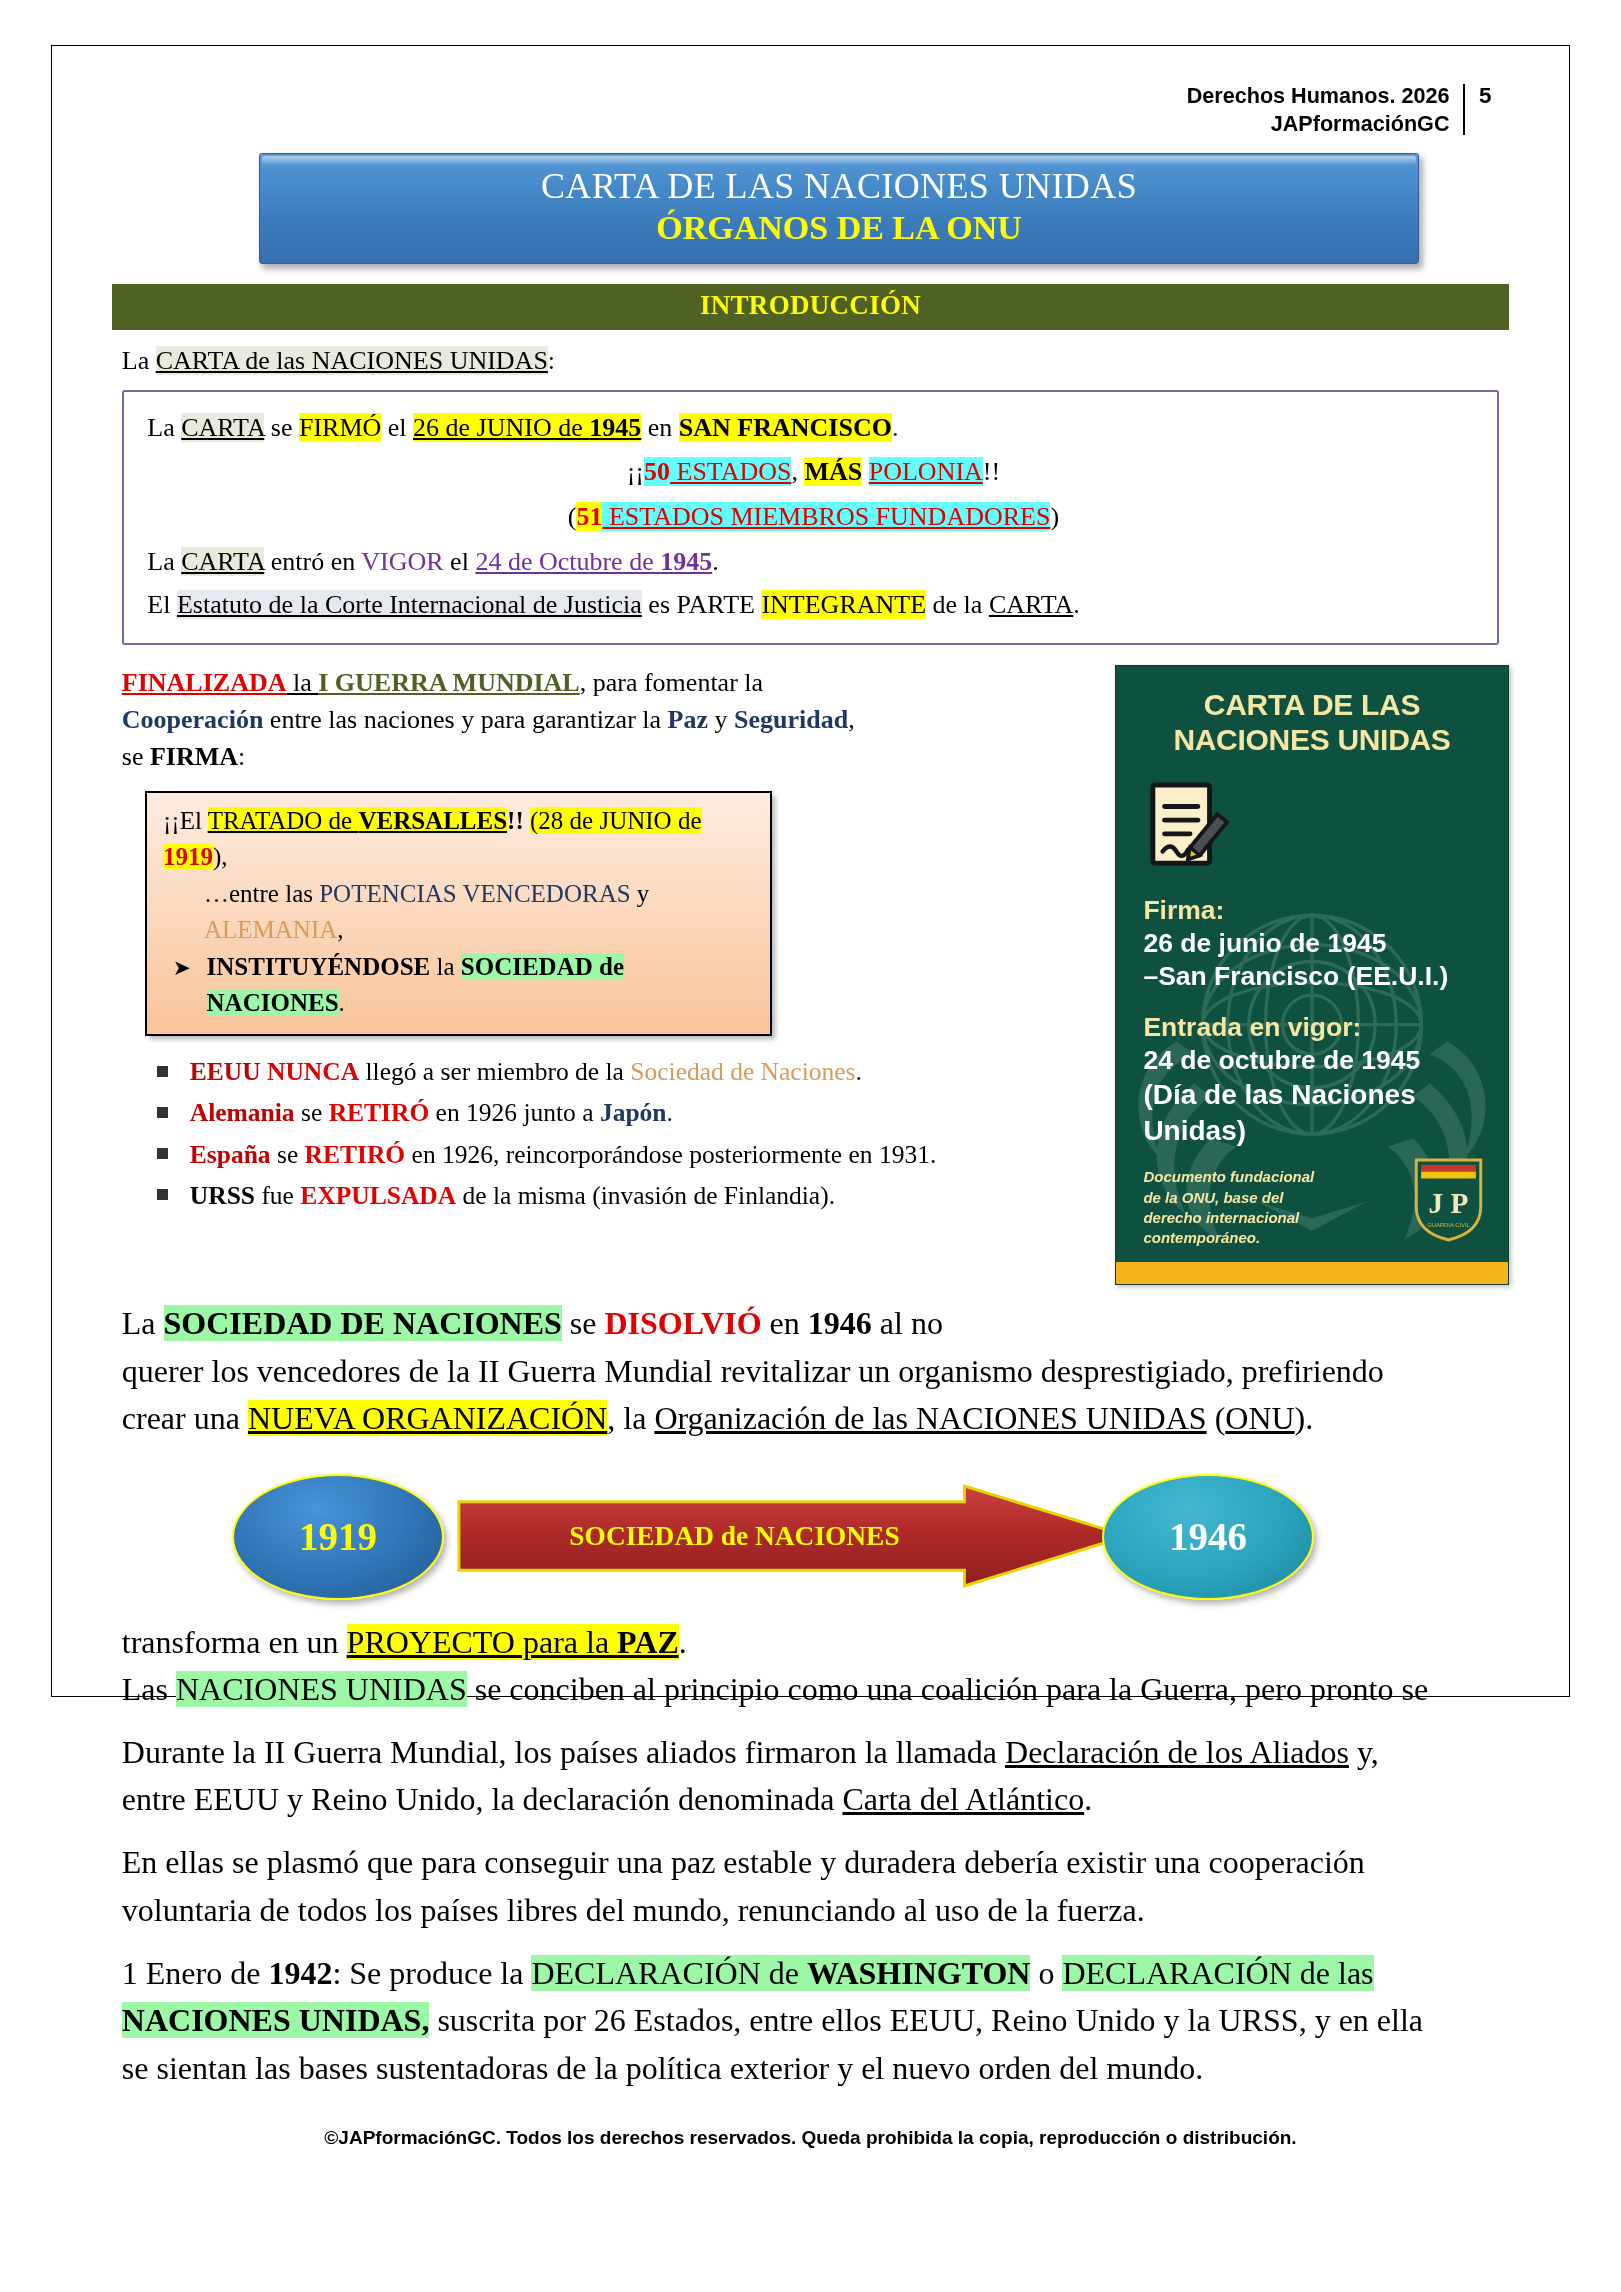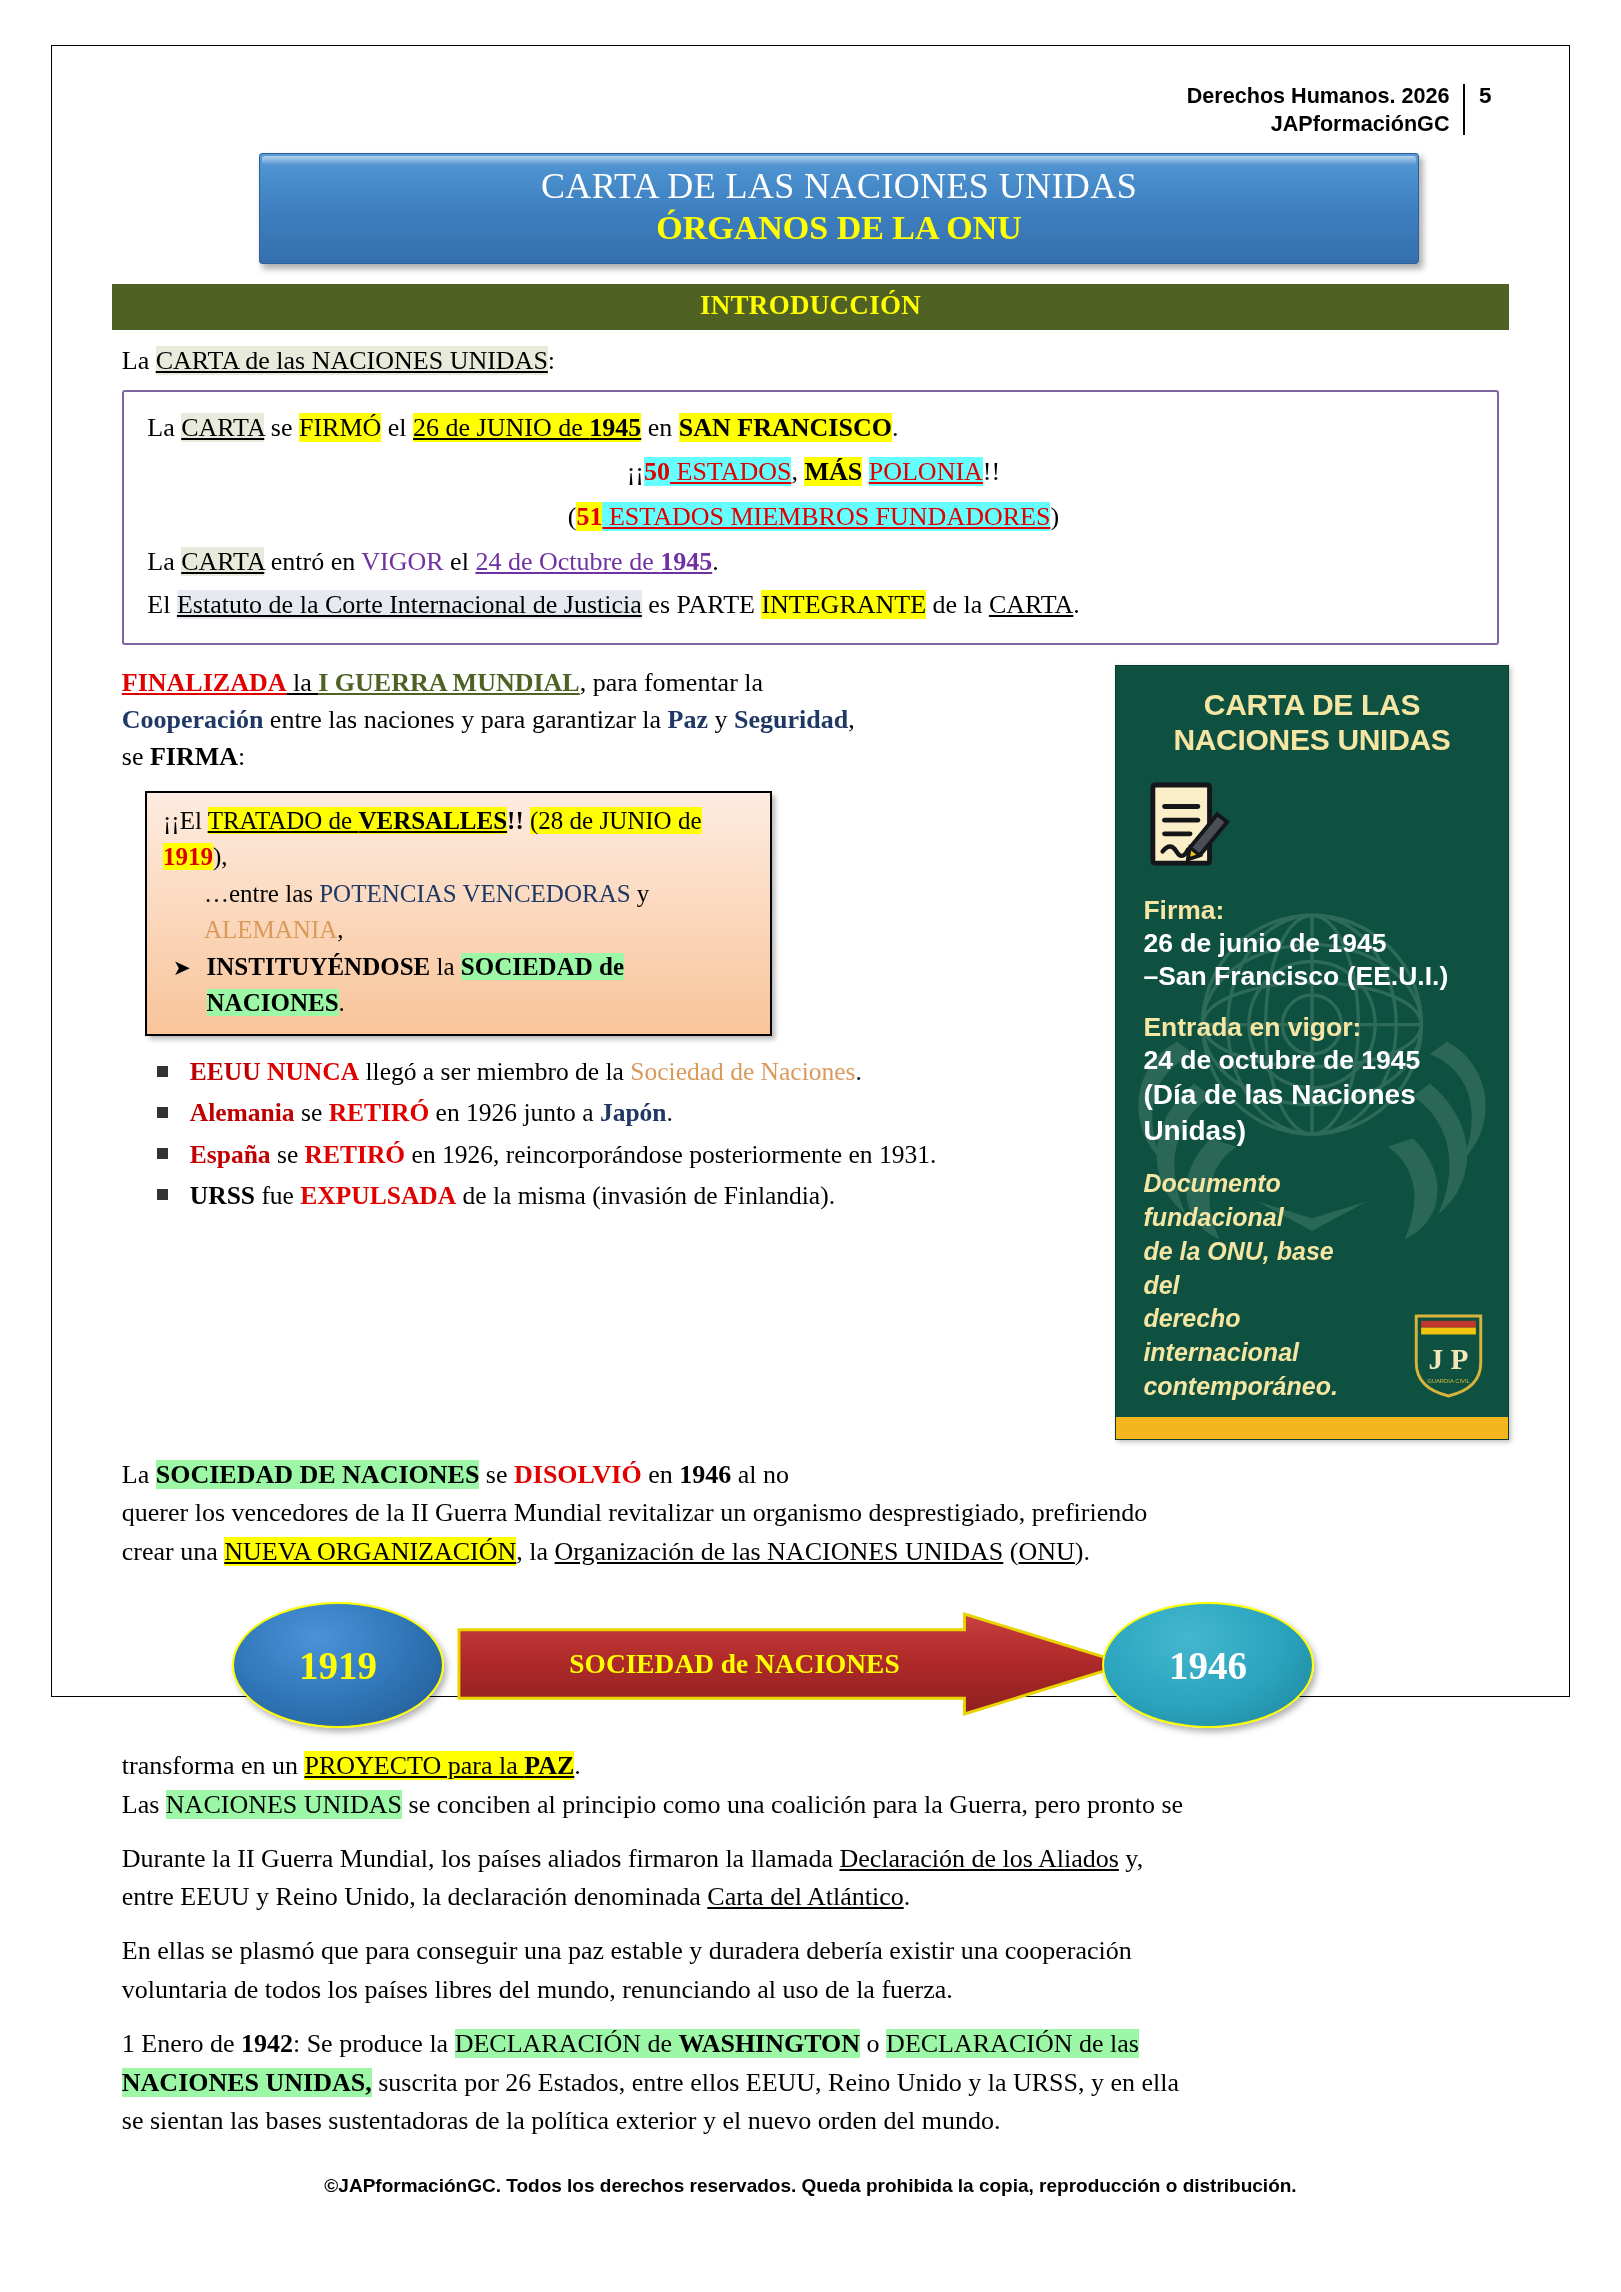--- a/index.html
+++ b/index.html
@@ -117,42 +117,42 @@
   .onu-wm{position:absolute;left:50%;top:165px;transform:translateX(-50%);
     width:421px;height:421px;opacity:.17;}
   .onu-inner{position:relative;padding:21.6px 27.4px 0 27.4px;}
   .onu-title{color:#f6e6a4;font-family:"Liberation Sans",sans-serif;font-weight:bold;
     font-size:30px;line-height:1.17;text-align:center;letter-spacing:-0.3px;}
   .onu-icon{margin:21.6px 0 9.8px 3.9px;}
   .onu-lbl{color:#f6e6a4;font-family:"Liberation Sans",sans-serif;font-weight:bold;font-size:26.5px;line-height:1.25;}
   .onu-val{color:#ffffff;font-family:"Liberation Sans",sans-serif;font-weight:bold;font-size:26.5px;line-height:1.25;}
   .onu-sub{color:#ffffff;font-family:"Liberation Sans",sans-serif;font-weight:bold;font-size:28px;line-height:1.3;}
   .onu-note{color:#f6e6a4;font-family:"Liberation Sans",sans-serif;font-style:italic;font-weight:bold;
-    font-size:25px;line-height:1.35;margin-top:17.6px;max-width:225px;}
+    font-size:15px;line-height:1.35;margin-top:17.6px;max-width:225px;}
   .onu-bottom{position:relative;display:flex;align-items:flex-end;justify-content:space-between;
     padding:0 23.5px 0 27.4px;}
   .onu-bar{height:21.6px;background:#f5b61d;margin-top:13.7px;position:relative;}
   .jap-badge{width:73px;height:86px;margin-bottom:5.9px;}
 
   
   .timeline{position:relative;height:137px;margin:23.5px 0 0 0;}
   .circ{
     position:absolute;top:7.8px;width:208px;height:122px;border-radius:50%;
     border:2.9px solid #ffff00;display:flex;align-items:center;justify-content:center;
     box-shadow:2.9px 3.9px 5.9px rgba(0,0,0,.3);
   }
   .circ1{left:120px;background:radial-gradient(ellipse at 40% 28%,#4a93d9 0%,#2e74b5 55%,#22588d 100%);}
   .circ1 span{color:#ffff00;font-size:39px;font-weight:bold;}
   .circ2{left:990px;background:radial-gradient(ellipse at 40% 28%,#44b7cf 0%,#2aa3bd 55%,#1f8299 100%);}
   .circ2 span{color:#ffffff;font-size:39px;font-weight:bold;}
   .arrow-wrap{position:absolute;left:343px;top:17.6px;width:676px;height:104px;}
   .arrow-lbl{position:absolute;left:69px;top:33px;width:421px;text-align:center;
     color:#ffff00;font-weight:bold;font-size:27.4px;}
 
-  .para{margin:15.7px 9.8px 0 9.8px;font-size:26px;line-height:1.48;}
+  .para{margin:15.7px 9.8px 0 9.8px;font-size:32px;line-height:1.48;}
 
   
   .footer{
     text-align:center;font-family:"Liberation Sans",sans-serif;font-weight:bold;
     font-size:19px;color:#000;margin-top:33px;
   }
 </style>
 </head>
 <body>
 

